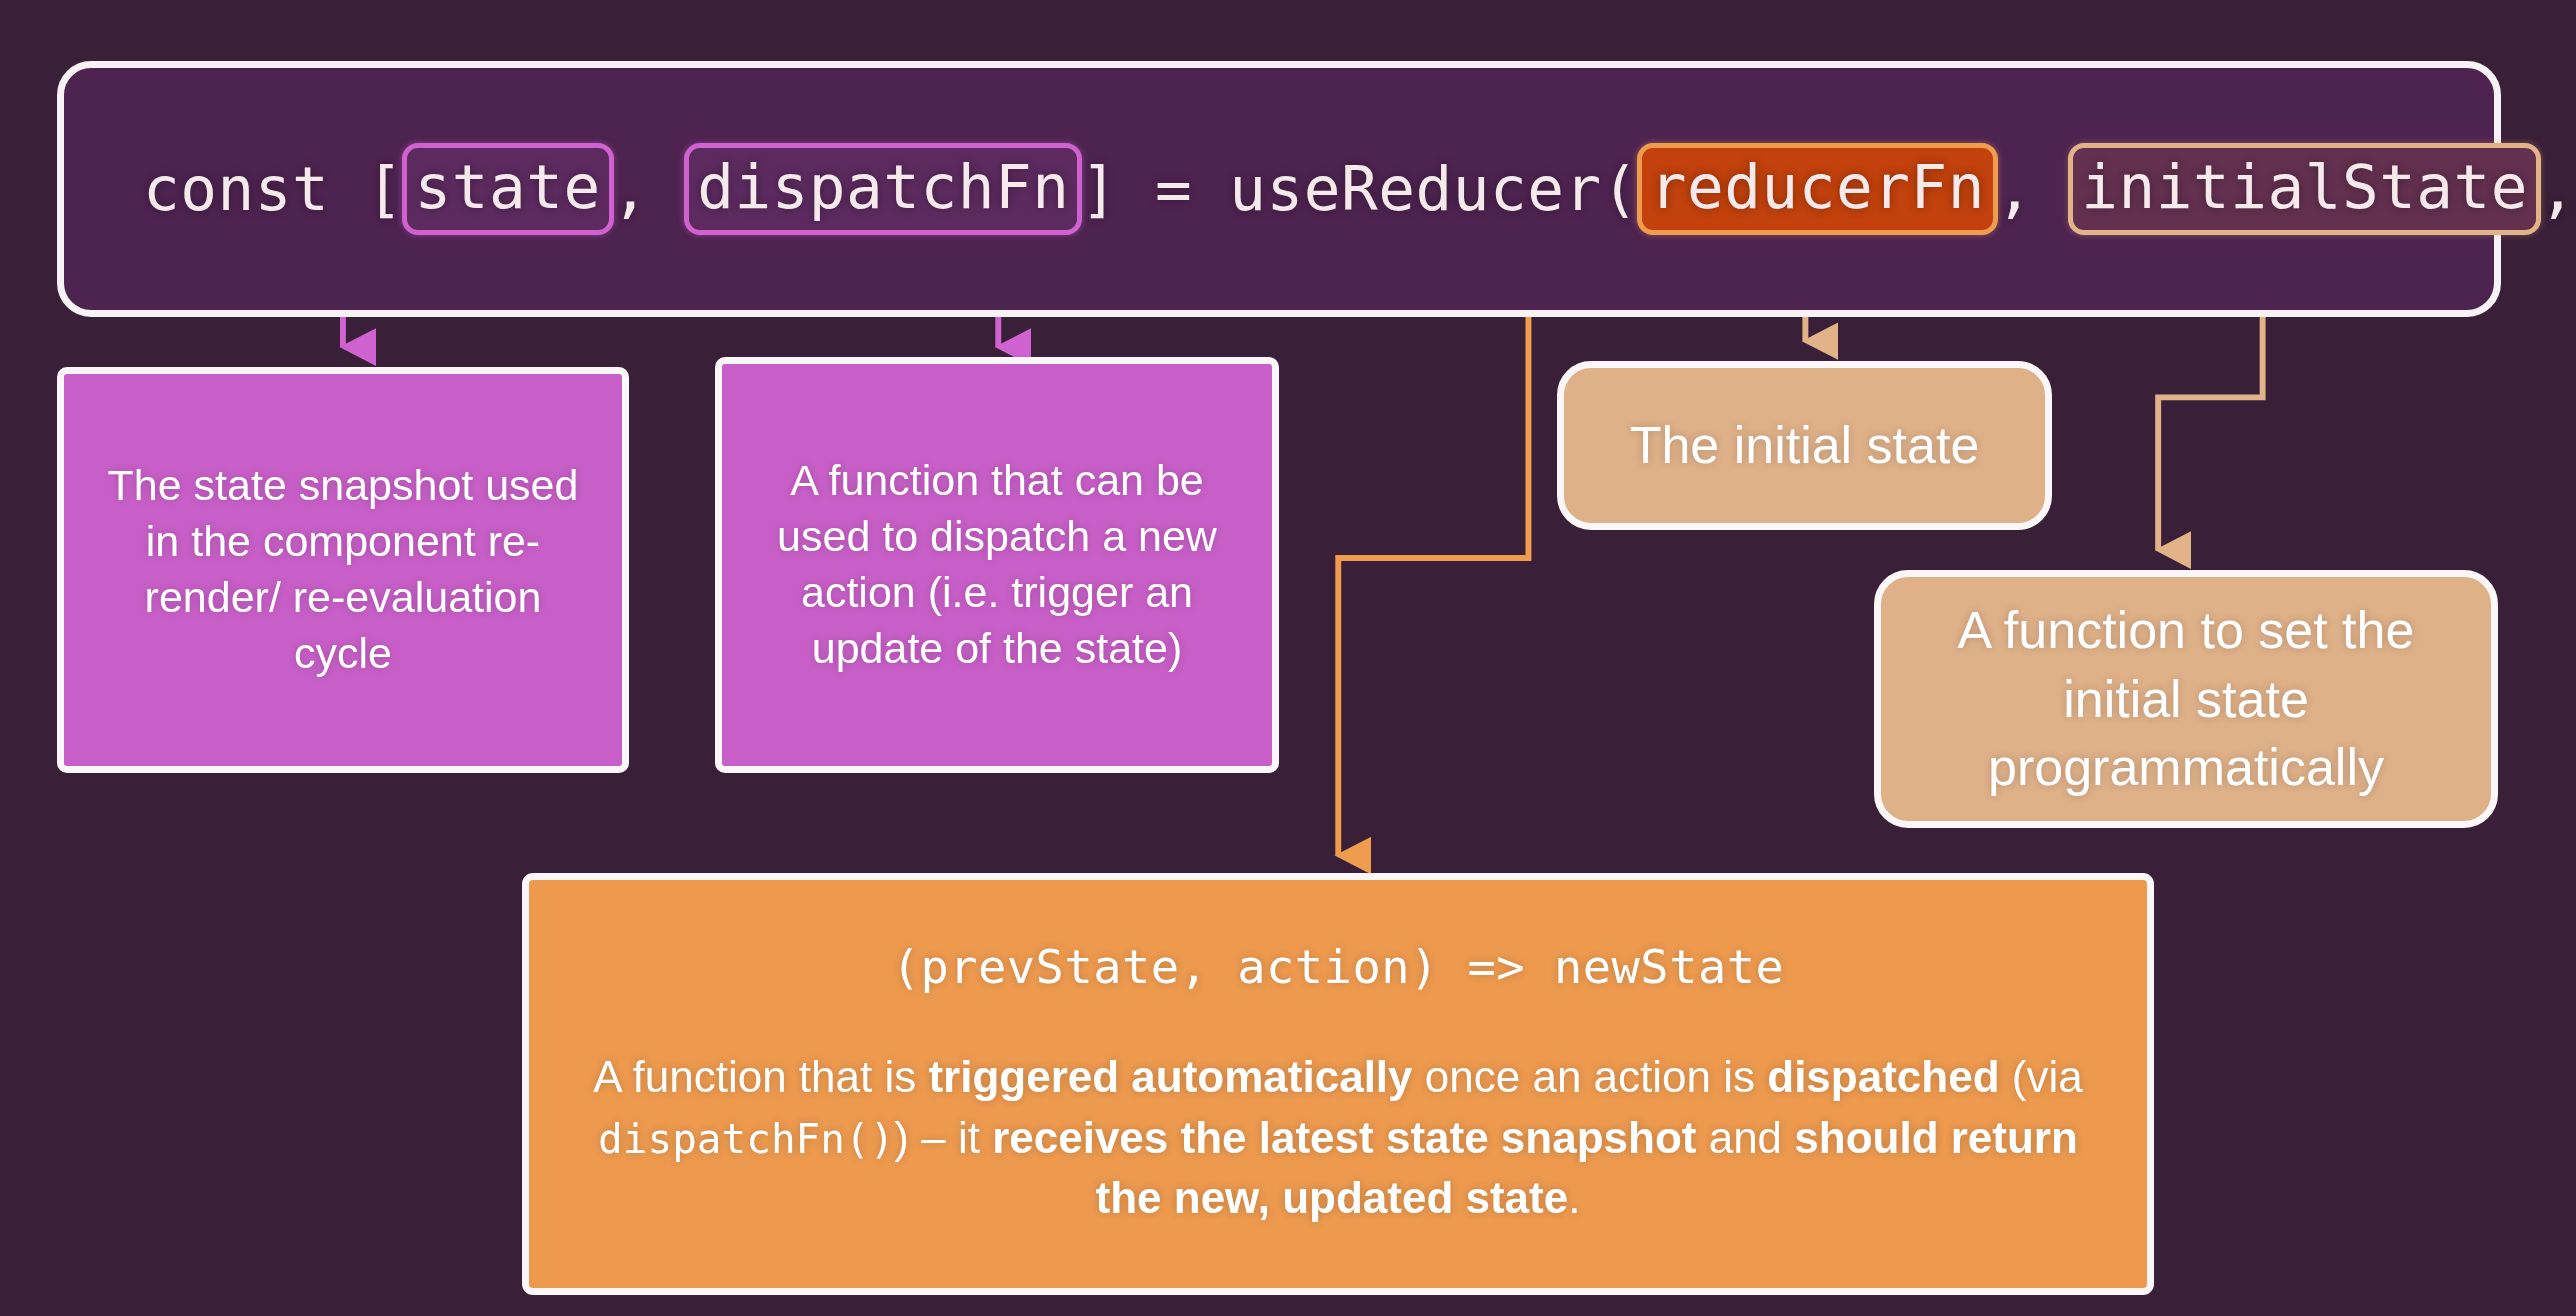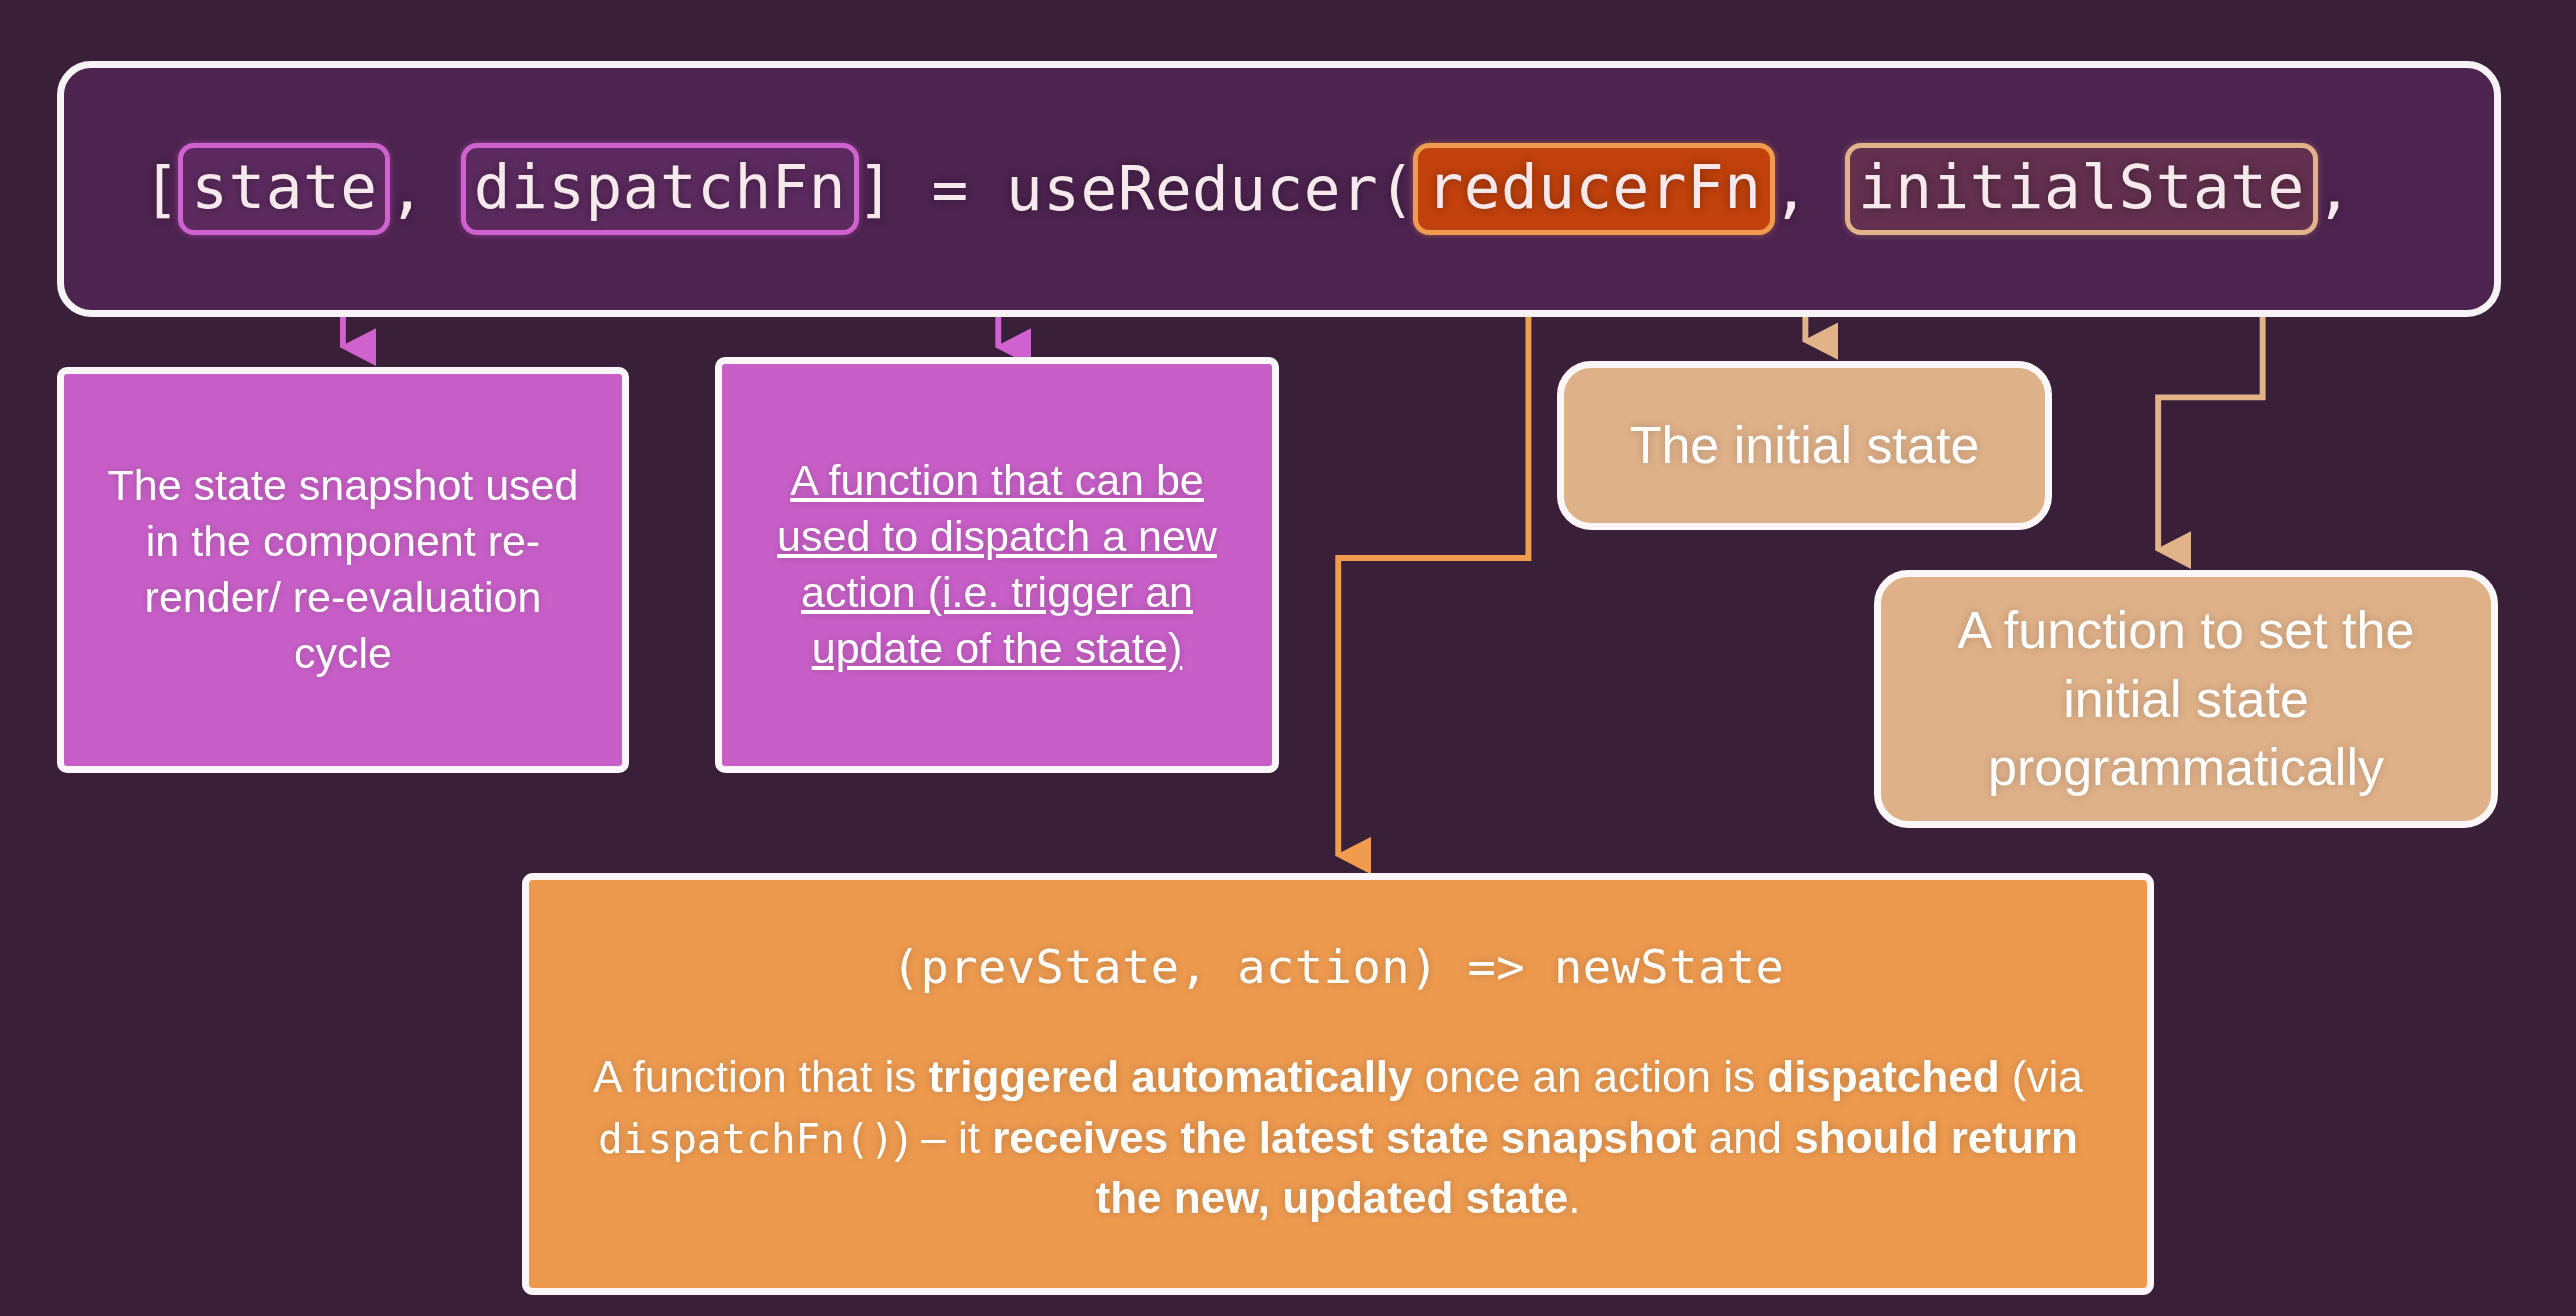--- a/index.html
+++ b/index.html
@@ -98,21 +98,21 @@
 
   .callout p {
     font-size: 43px;
     line-height: 1.30;
     font-weight: 400;
     padding: 0 26px;
   }
 
   
   #box-state       { left: 57px;  top: 367px;  width: 572px;  height: 406px; }
-  #box-dispatch    { left: 715px; top: 357px;  width: 564px;  height: 416px; text-decoration: underline; }
+  #box-dispatch    { left: 715px; top: 357px;  width: 564px;  height: 416px; }
   #box-initstate   { left: 1557px; top: 361px; width: 495px;  height: 169px; }
   #box-initfn      { left: 1874px; top: 570px; width: 624px;  height: 258px; }
   #box-reducer     { left: 522px; top: 873px;  width: 1632px; height: 422px; }
 
   #box-initstate p, #box-initfn p { font-size: 52px; line-height: 1.32; }
 
   
   #reducer-inner {
     display: flex;
     flex-direction: column;
@@ -164,21 +164,21 @@
 
   <path d="M 1551 248 L 1551 566 L 1358 566 L 1358 868" fill="none" stroke="#ef9c4f" stroke-width="6" marker-end="url(#arw-orange)"></path>
 
   <path d="M 1952 248 L 1952 300 L 1832 300 L 1832 346" fill="none" stroke="#e2b389" stroke-width="6" marker-end="url(#arw-tan)"></path>
 
   <path d="M 2296 248 L 2296 403 L 2190 403 L 2190 558" fill="none" stroke="#e2b389" stroke-width="6" marker-end="url(#arw-tan)"></path>
 </svg>
 
 <div id="code-panel">
   <div id="code-line">
-    <span class="tok">[</span><span class="hl hl-purple">state</span><span class="tok">, </span><span class="hl hl-purple">dispatchFn</span><span class="tok">] = useReducer(</span><span class="hl hl-orange-strong">reducerFn</span><span class="tok">, </span><span class="hl hl-tan">initialState</span><span class="tok">, </span>
+    <span class="tok">const </span><span class="tok">[</span><span class="hl hl-purple">state</span><span class="tok">, </span><span class="hl hl-purple">dispatchFn</span><span class="tok">] = useReducer(</span><span class="hl hl-orange-strong">reducerFn</span><span class="tok">, </span><span class="hl hl-tan">initialState</span><span class="tok">, </span>
   </div>
 </div>
 
 <div class="callout callout-purple" id="box-state">
   <p>The state snapshot used in the component re-render/ re-evaluation cycle</p>
 </div>
 
 <div class="callout callout-purple" id="box-dispatch">
   <p>A function that can be used to dispatch a new action (i.e. trigger an update of the state)</p>
 </div>

